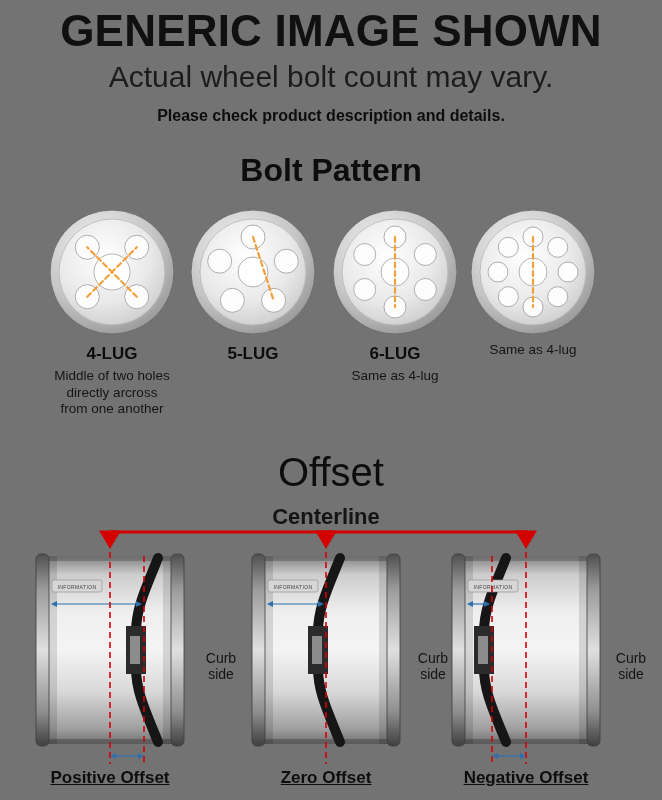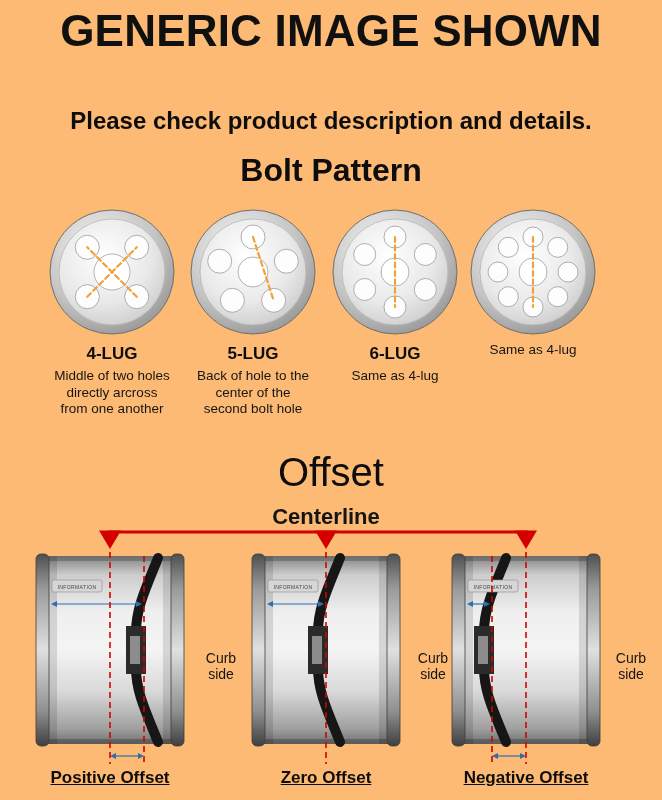--- a/index.html
+++ b/index.html
@@ -1,25 +1,25 @@
 <!DOCTYPE html>
 <html><head>
 <meta charset="utf-8">
 <style>
   * { margin:0; padding:0; box-sizing:border-box; }
   html,body { background:#ffffff; }
   body { font-family:"Liberation Sans", sans-serif; color:#111; }
-  .page { position:relative; width:662px; height:800px; background:#fdba74; overflow:hidden; margin:0 auto; }
+  .page { position:relative; width:662px; height:800px; background:#737373; overflow:hidden; margin:0 auto; }
 
   .t-main  { position:absolute; top:8px;   left:0; width:100%; text-align:center;
              font-size:44px; font-weight:900; letter-spacing:.2px; color:#101010; line-height:1.05; }
   .t-sub   { position:absolute; top:60px;  left:0; width:100%; text-align:center;
              font-size:30px; font-weight:400; color:#1c1c1c; }
   .t-note  { position:absolute; top:107px; left:0; width:100%; text-align:center;
-             font-size:24px; font-weight:700; color:#0d0d0d; }
+             font-size:16px; font-weight:700; color:#0d0d0d; }
   .t-bolt  { position:absolute; top:152px; left:0; width:100%; text-align:center;
              font-size:32px; font-weight:800; color:#0d0d0d; }
 
   .bp-item { position:absolute; top:206px; width:150px; text-align:center; }
   .bp-svg  { width:130px; height:132px; margin:0 auto; }
   .bp-label{ font-size:17px; font-weight:700; margin-top:6px; color:#0d0d0d; }
   .bp-desc { font-size:13.5px; line-height:1.24; width:118px; margin:4px auto 0; color:#151515; }
 
   .t-offset     { position:absolute; top:450px; left:0; width:100%; text-align:center;
                   font-size:40px; font-weight:400; line-height:1.1; color:#0d0d0d; }
@@ -64,20 +64,21 @@
         <stop offset="0%" stop-color="#4f4f4f"></stop>
         <stop offset="18%" stop-color="#9a9a9a"></stop>
         <stop offset="50%" stop-color="#e0e0e0"></stop>
         <stop offset="82%" stop-color="#8f8f8f"></stop>
         <stop offset="100%" stop-color="#3f3f3f"></stop>
       </linearGradient>
     </defs>
   </svg>
 
   <div class="t-main">GENERIC IMAGE SHOWN</div>
+  <div class="t-sub">Actual wheel bolt count may vary.</div>
   <div class="t-note">Please check product description and details.</div>
   <div class="t-bolt">Bolt Pattern</div>
 
   <div class="bp-item" style="left:37px">
     <div class="bp-svg" id="bp0">
         <svg width="130" height="132" viewBox="0 0 130 132">
     <circle cx="65" cy="66" r="62" fill="url(#rimGrad)" stroke="#6e6e6e" stroke-width="1"></circle>
     <circle cx="65" cy="66" r="53" fill="url(#faceGrad)" stroke="#b5b5b5" stroke-width="0.8"></circle>
     <circle cx="89.7" cy="90.7" r="12" fill="#fdfdfd" stroke="#9a9a9a" stroke-width="0.8"></circle>
           <circle cx="40.3" cy="90.7" r="12" fill="#fdfdfd" stroke="#9a9a9a" stroke-width="0.8"></circle>
@@ -99,21 +100,20 @@
     <circle cx="65.0" cy="31.0" r="12" fill="#fdfdfd" stroke="#9a9a9a" stroke-width="0.8"></circle>
           <circle cx="98.3" cy="55.2" r="12" fill="#fdfdfd" stroke="#9a9a9a" stroke-width="0.8"></circle>
           <circle cx="85.6" cy="94.3" r="12" fill="#fdfdfd" stroke="#9a9a9a" stroke-width="0.8"></circle>
           <circle cx="44.4" cy="94.3" r="12" fill="#fdfdfd" stroke="#9a9a9a" stroke-width="0.8"></circle>
           <circle cx="31.7" cy="55.2" r="12" fill="#fdfdfd" stroke="#9a9a9a" stroke-width="0.8"></circle>
     <circle cx="65" cy="66" r="15" fill="#ffffff" stroke="#a0a0a0" stroke-width="0.8"></circle>
     <line x1="65" y1="31" x2="85.57248383023656" y2="94.31559480312316" stroke="#f2a03a" stroke-width="2.2" stroke-dasharray="5 3.5" stroke-linecap="round"></line>
   </svg>
       </div>
     <div class="bp-label">5-LUG</div>
-    <div class="bp-desc">Back of hole to the center of the second bolt hole</div>
   </div>
   <div class="bp-item" style="left:320px">
     <div class="bp-svg" id="bp2">
         <svg width="130" height="132" viewBox="0 0 130 132">
     <circle cx="65" cy="66" r="62" fill="url(#rimGrad)" stroke="#6e6e6e" stroke-width="1"></circle>
     <circle cx="65" cy="66" r="53" fill="url(#faceGrad)" stroke="#b5b5b5" stroke-width="0.8"></circle>
     <circle cx="65.0" cy="31.0" r="11" fill="#fdfdfd" stroke="#9a9a9a" stroke-width="0.8"></circle>
           <circle cx="95.3" cy="48.5" r="11" fill="#fdfdfd" stroke="#9a9a9a" stroke-width="0.8"></circle>
           <circle cx="95.3" cy="83.5" r="11" fill="#fdfdfd" stroke="#9a9a9a" stroke-width="0.8"></circle>
           <circle cx="65.0" cy="101.0" r="11" fill="#fdfdfd" stroke="#9a9a9a" stroke-width="0.8"></circle>

